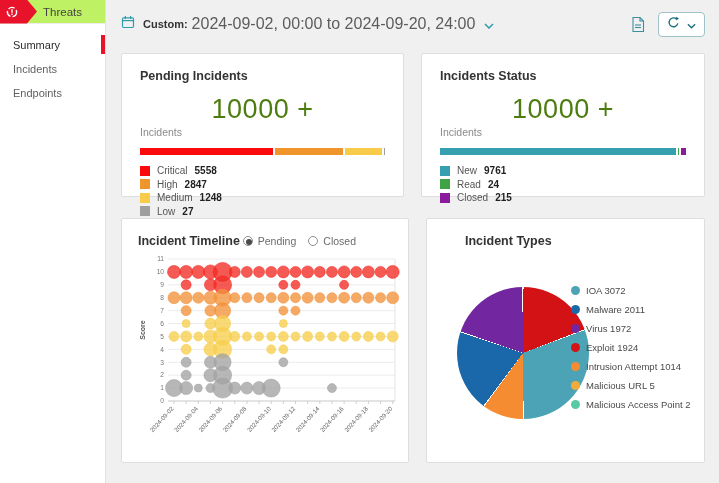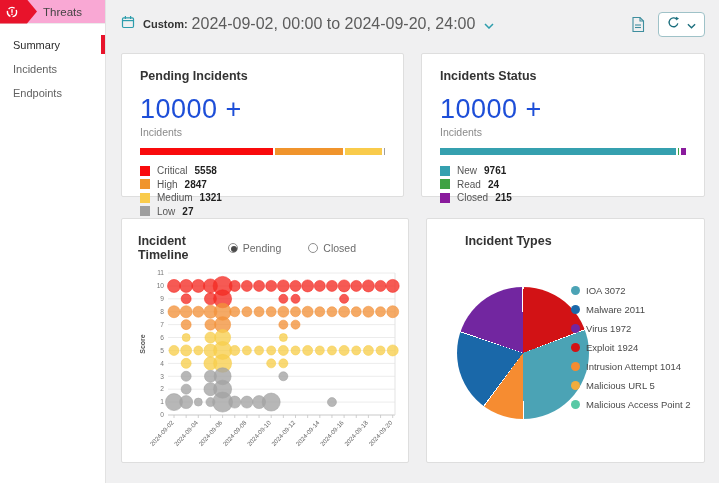--- a/index.html
+++ b/index.html
@@ -1,21 +1,21 @@
 <!DOCTYPE html>
 <html><head>
 <meta charset="utf-8">
 <style>
   * { margin:0; padding:0; box-sizing:border-box; }
   body { font-family:"Liberation Sans", sans-serif; background:#fff; }
   .app { position:relative; width:719px; height:483px; background:#f0f0f1; overflow:hidden; }
 
   
   .sidebar { position:absolute; left:0; top:0; bottom:0; width:106px; background:#fff; border-right:1px solid #e2e2e2; }
-  .brand { height:24px; border-bottom:1px solid #ececec; display:flex; align-items:center; background:#f9a8d4; }
+  .brand { height:24px; border-bottom:1px solid #ececec; display:flex; align-items:center; background:#bef264; }
   .logo { position:relative; width:37px; height:24px; background:#e8132b;
           clip-path:polygon(0 0, 27px 0, 37px 12px, 27px 24px, 0 24px); display:flex; align-items:center; }
   .logo svg { margin-left:5px; }
   .brand-name { font-size:11.5px; color:#444; margin-left:6px; }
   .nav { padding-top:9px; }
   .nav-item { position:relative; padding:6px 13px; font-size:11px; color:#616161; cursor:pointer; }
   .nav-item.active { color:#2c2c2c; }
   .nav-item.active::after { content:""; position:absolute; right:0; top:2px; width:4px; height:19px; background:#e8132b; }
 
   
@@ -32,32 +32,32 @@
 
   
   .cards { margin:16px 14px 0 14px; }
   .cards-row { display:flex; gap:17px; margin-bottom:21px; }
   .card { background:#fff; border:1px solid #dedede; border-radius:2px; padding:15px 18px; position:relative; }
   .card.sm { width:288px; height:144px; }
   .card.sm:last-child, .card.lg:last-child { width:289px; }
   .card.lg { width:288px; height:245px;padding-left:38px; }
   .card-title { font-size:12.5px; font-weight:bold; color:#333; }
 
-  .kpi-count { font-size:27px; color:#1d4ed8; margin-top:11px; letter-spacing:.5px; }
+  .kpi-count { font-size:27px; color:#4d7c0f; margin-top:11px; letter-spacing:.5px;text-align:center; }
   .kpi-unit { font-size:10.5px; color:#8a8a8a; margin-top:1px; }
   .stack-bar { display:flex; gap:2px; height:7px; margin-top:10px; }
   .stack-bar .seg { height:100%; }
   .legend { margin-top:10px; }
   .legend-row { display:flex; align-items:center; font-size:10px; color:#555; margin-bottom:2.5px; }
   .legend-row .sw { width:10px; height:10px; margin-right:7px; flex:none; }
   .legend-row .val { font-weight:bold; color:#1f1f1f; margin-left:7px; }
 
   
   .tl-head { display:flex; align-items:center; }
-  .radios { display:flex; align-items:center; gap:27px; margin-left:auto; margin-right:40px; }
+  .radios { display:flex; align-items:center; gap:12px; margin-left:auto; margin-right:40px; }
   .radio-opt { display:flex; align-items:center; gap:5px; font-size:10.5px; color:#6b6b6b; cursor:pointer; }
   .radio-circ { width:10px; height:10px; border:1px solid #8f8f8f; border-radius:50%; position:relative; flex:none; }
   .radio-circ.sel::after { content:""; position:absolute; left:2px; top:2px; width:6px; height:6px; border-radius:50%; background:#4a4a4a; }
   .tl-svg { display:block; margin-top:4px; }
   .tl-svg text { font-family:"Liberation Sans", sans-serif; }
 
   
   .pie { position:absolute; left:30px; top:68px; width:132px; height:132px; border-radius:50%; }
   .pie-legend { position:absolute; left:144px; top:66px; }
   .pie-legend .row { display:flex; align-items:center; margin-bottom:8px; }
@@ -152,21 +152,21 @@
                 <span class="val">5558</span>
               </div>
               <div class="legend-row">
                 <span class="sw" style="background: rgb(240, 148, 44);"></span>
                 <span>High</span>
                 <span class="val">2847</span>
               </div>
               <div class="legend-row">
                 <span class="sw" style="background: rgb(249, 203, 75);"></span>
                 <span>Medium</span>
-                <span class="val">1321</span>
+                <span class="val">1248</span>
               </div>
               <div class="legend-row">
                 <span class="sw" style="background: rgb(158, 158, 158);"></span>
                 <span>Low</span>
                 <span class="val">27</span>
               </div>
             </div>
         </div>
 
         <div class="card sm">

